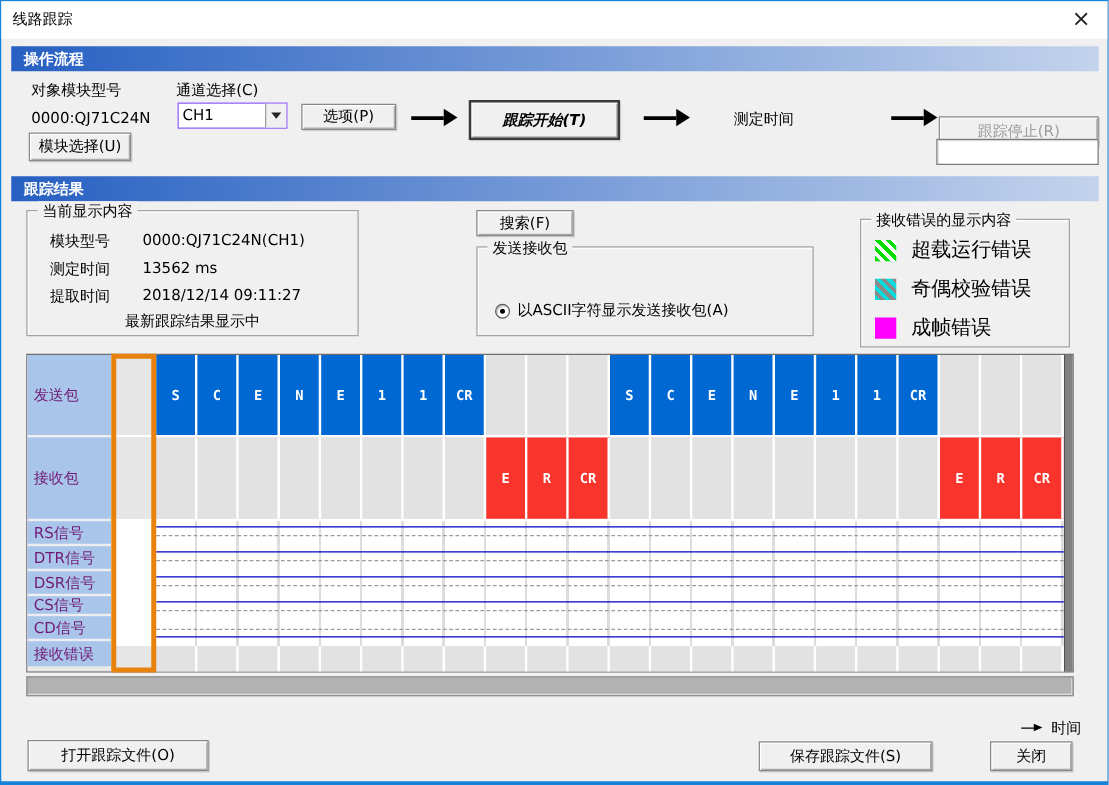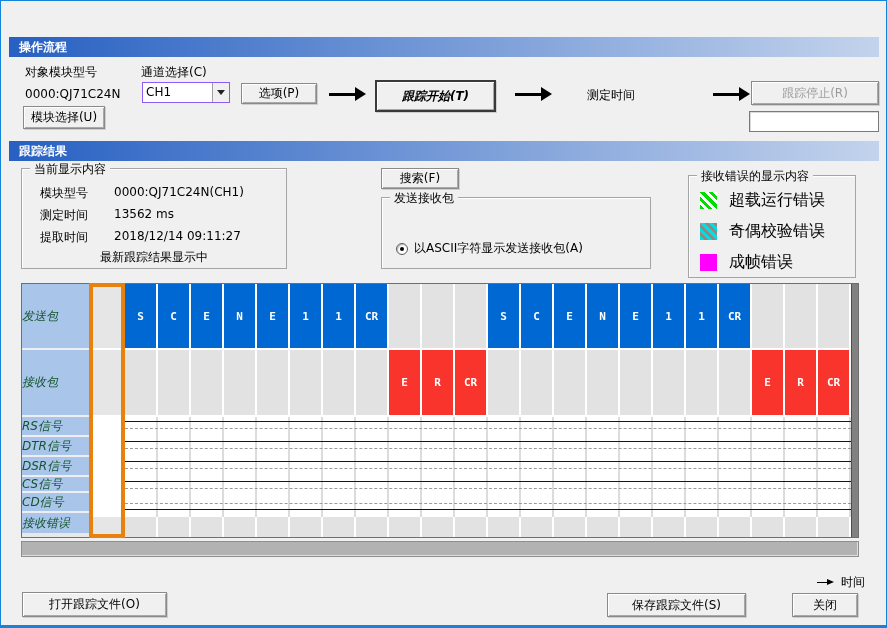--- a/index.html
+++ b/index.html
@@ -12,21 +12,21 @@
     align-items:center;justify-content:center;font-size:18px;color:#222;cursor:default;}
   .section-header{position:absolute;left:8px;width:870px;height:20px;
     background:linear-gradient(to right,#2760c2,#c3d3ec);color:#fff;font-weight:bold;
     font-size:12px;line-height:20px;padding-left:10px;}
   .lbl{position:absolute;font-size:12px;color:#000;white-space:nowrap;}
   .btn{position:absolute;background:#f0f0f0;border:1px solid #8a8a8a;
     box-shadow:inset 1px 1px 0 #ffffff, inset -1px -1px 0 #a9a9a9, 1px 1px 0 #cfcfcf;
     font-size:12px;color:#000;display:flex;align-items:center;justify-content:center;
     white-space:nowrap;cursor:default;}
   .btn.default{border:2px solid #3a3a3a;font-weight:bold;}
-  .btn.disabled{color:#9c9c9c;}
+  .btn.disabled{color:#9c9c9c;margin-top:12px;}
   .textbox{position:absolute;background:#fff;border:1px solid #7a7a7a;
     box-shadow:inset 1px 1px 0 #d9d9d9;}
   .combo{position:absolute;background:#fff;border:1px solid #8b5cf6;display:flex;}
   .combo .val{flex:1;font-size:12px;padding:2px 0 0 3px;}
   .combo .drop{width:17px;background:#f0f0f0;border-left:1px solid #a0a0a0;
     display:flex;align-items:center;justify-content:center;}
   .combo .drop::after{content:"";border-top:5px solid #222;border-left:4px solid transparent;
     border-right:4px solid transparent;}
   .flow-arrow{position:absolute;width:37px;height:14px;}
   .flow-arrow::before{content:"";position:absolute;left:0;top:6px;width:26px;height:3px;background:#000;}
@@ -44,22 +44,22 @@
   .legend-item{position:absolute;display:flex;align-items:center;}
   .swatch{width:17px;height:17px;margin-right:12px;}
   .swatch.green-hatch{background:repeating-linear-gradient(45deg,#00dd00 0 3px,#ffffff 3px 6px);}
   .swatch.cyan-hatch{background:repeating-linear-gradient(45deg,#00e0e0 0 3px,#8a8a8a 3px 6px);}
   .swatch.magenta{background:#ff00ff;}
   .legend-item .lg-text{font-size:16px;white-space:nowrap;}
   
   .grid{position:absolute;left:20px;top:282px;width:838px;height:255px;
     border:1px solid #6f6f6f;background:#e8e8e8;display:flex;}
   .grid-labels{width:67px;background:#e8e8e8;}
-  .grid-label{background:#a9c5ea;font-size:12px;color:#14532d;display:flex;align-items:center;
-    border-bottom:2px solid #ededf2;white-space:nowrap;overflow:hidden;font-style:italic;}
+  .grid-label{background:#a9c5ea;font-size:12px;color:#701a75;display:flex;align-items:center;
+    padding-left:5px;border-bottom:2px solid #ededf2;white-space:nowrap;overflow:hidden;}
   .grid-label:last-child{border-bottom:none;}
   .grid-content{position:relative;width:762px;background:#fff;}
   .grid-row{display:flex;position:relative;}
   .grid-row.send,.grid-row.recv{border-bottom:2px solid #fff;background:#e2e2e2;}
   .grid-row.error{background:#e2e2e2;}
   .grid-row.signal{background:#fff;}
   .gap-cell{flex:0 0 36px;width:36px;background:#e6e6e6;}
   .grid-row.signal .gap-cell{background:#fff;}
   .cell{flex:0 0 33px;width:33px;border-right:2px solid #fff;background:#e2e2e2;
     color:#fff;font-weight:bold;font-size:11px;display:flex;align-items:center;
@@ -80,20 +80,24 @@
   .time-arrow{display:inline-block;position:relative;width:17px;height:9px;margin-right:7px;}
   .time-arrow::before{content:"";position:absolute;left:0;top:4px;width:11px;height:1px;background:#000;}
   .time-arrow::after{content:"";position:absolute;left:10px;top:1px;
     border-left:7px solid #000;border-top:3.5px solid transparent;border-bottom:3.5px solid transparent;}
 </style>
 </head>
 <body>
 
 <div class="dialog">
 
+  <div class="titlebar">
+    <span class="title-text">线路跟踪</span>
+    <div class="close-btn">×</div>
+  </div>
 
   <div class="section-header" style="top:36px;">操作流程</div>
 
   <span class="lbl" style="left:24px;top:63px;">对象模块型号</span>
   <span class="lbl" style="left:24px;top:86px;">0000:QJ71C24N</span>
   <div class="btn" style="left:22px;top:105px;width:82px;height:23px;">模块选择(U)</div>
 
   <span class="lbl" style="left:140px;top:63px;">通道选择(C)</span>
   <div class="combo" style="left:141px;top:81px;width:88px;height:21px;">
     <span class="val">CH1</span>

